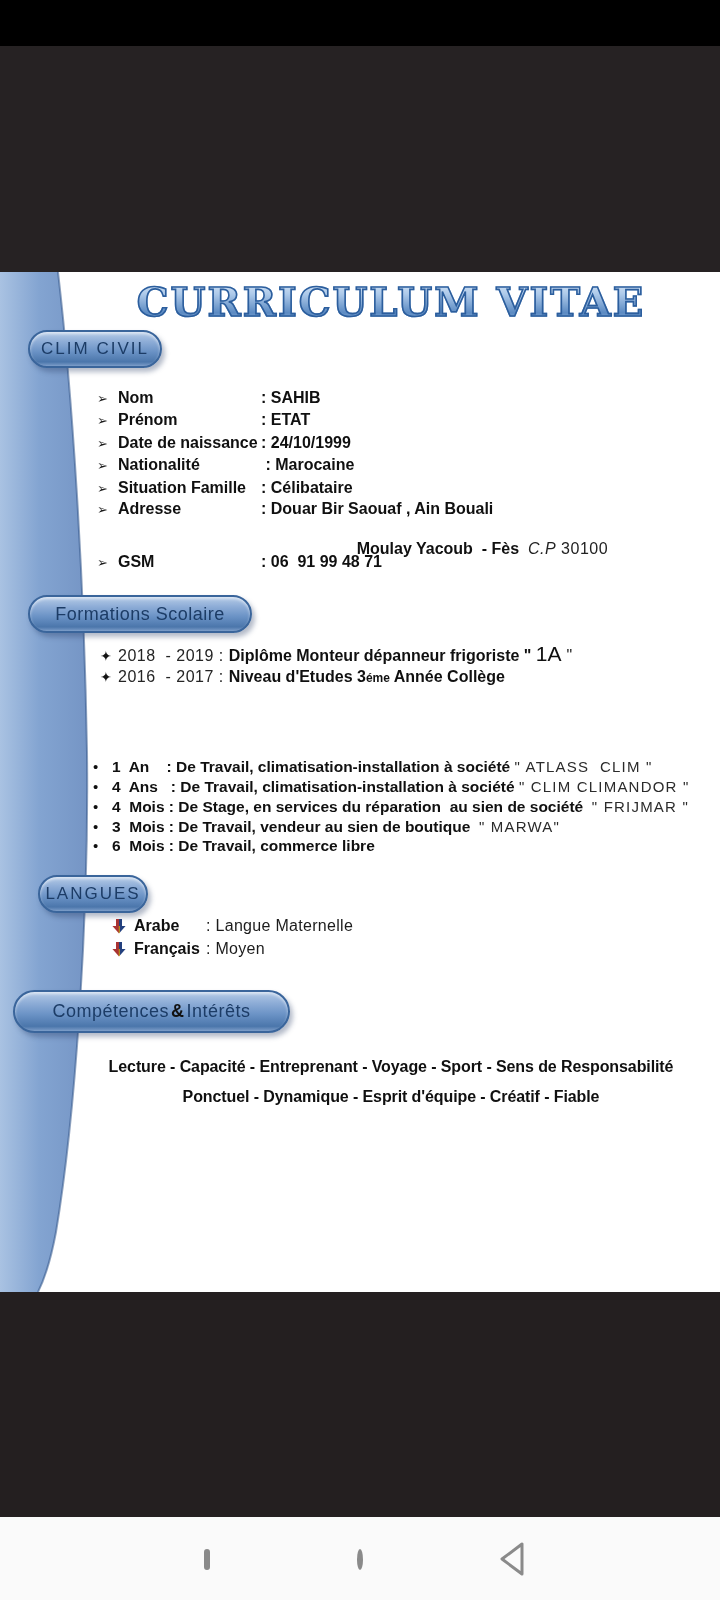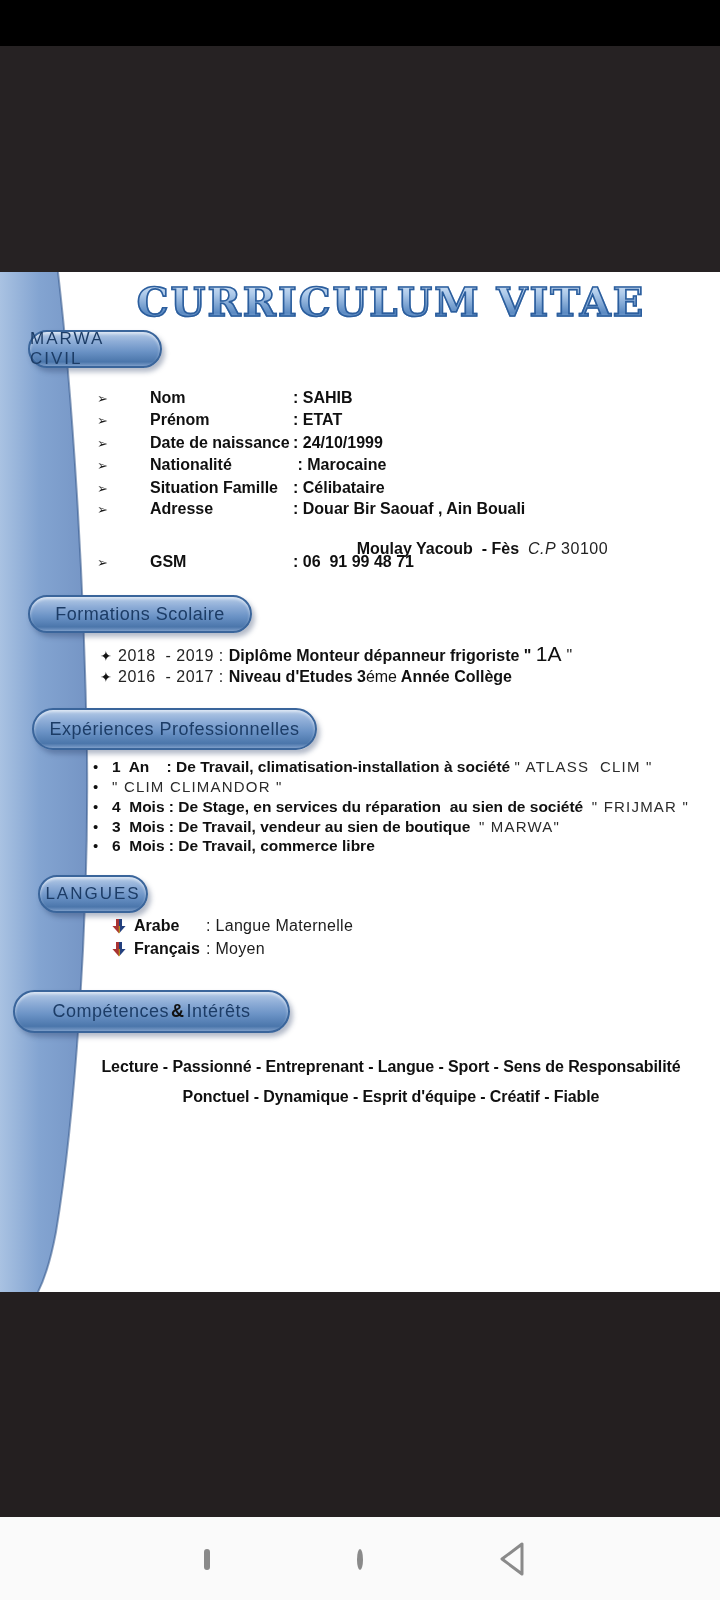--- a/index.html
+++ b/index.html
@@ -37,31 +37,31 @@
   .pill-etat{left:28px;top:58px;width:134px;height:38px;font-size:17px;letter-spacing:2px;}
   .pill-form{left:28px;top:323px;width:224px;height:38px;letter-spacing:.5px;}
   .pill-exp{left:32px;top:436px;width:285px;height:42px;letter-spacing:.5px;}
   .pill-lang{left:38px;top:603px;width:110px;height:38px;font-size:17px;letter-spacing:2px;}
   .pill-comp{left:13px;top:718px;width:277px;height:43px;letter-spacing:.5px;justify-content:center;}
   .pill-comp .amp{font-weight:bold;color:#111;margin:0 2px;}
 
   .field{position:absolute;left:97px;display:flex;align-items:baseline;font-size:16px;
          font-weight:bold;color:#101010;white-space:pre;}
   .f-bullet{width:21px;font-weight:normal;font-size:13px;color:#1b1b1b;}
-  .f-label{width:143px;margin-left:32px;}
+  .f-label{width:143px;}
   .addr2{position:absolute;left:330px;top:250px;font-size:16px;font-weight:bold;color:#101010;white-space:pre;text-align:right;}
   .addr2 .cp{font-weight:normal;font-style:italic;letter-spacing:.5px;color:#222;}
   .addr2 .cpv{font-weight:normal;letter-spacing:.5px;color:#222;}
 
   .fitem{position:absolute;left:100px;display:flex;align-items:baseline;font-size:16px;color:#101010;white-space:pre;}
   .fi-bullet{width:18px;font-size:14px;color:#141414;}
   .fi-period{font-weight:normal;letter-spacing:.5px;color:#242424;}
   .fi-desc{font-weight:bold;}
   .fi-big{font-weight:normal;font-size:21px;}
-  .fi-sup{font-weight:normal;font-size:16px;vertical-align:super;}
+  .fi-sup{font-weight:bold;font-size:12px;vertical-align:super;}
 
   .xitem{position:absolute;left:93px;display:flex;align-items:baseline;font-size:15.5px;color:#101010;white-space:pre;}
   .x-bullet{width:19px;font-size:15px;}
   .x-main{font-weight:bold;}
   .x-co{font-weight:normal;letter-spacing:1.2px;font-size:15px;color:#2b2b2b;}
 
   .litem{position:absolute;left:112px;display:flex;align-items:center;font-size:16px;color:#101010;}
   .lg-arrow{position:relative;width:14px;height:15px;margin-right:8px;align-self:center;}
   .lg-arrow .stem{position:absolute;left:4px;top:0;width:6px;height:8px;
         background:linear-gradient(90deg,#a93333 45%,#d9a400 52%,#23407e 58%);}
@@ -92,21 +92,21 @@
           <stop offset="1" stop-color="#7595c5"></stop>
         </linearGradient>
       </defs>
       <path d="M0,0 L58,0 C72,120 84,300 87,480 C89,640 76,840 56,960 C50,992 44,1008 38,1020 L0,1020 Z" fill="url(#bandg)"></path>
       <path d="M58,0 C72,120 84,300 87,480 C89,640 76,840 56,960 C50,992 44,1008 38,1020" fill="none" stroke="#35578a" stroke-width="2" opacity="0.55"></path>
     </svg>
 
     <div class="cv-title"><span>CURRICULUM VITAE</span></div>
 
     <div class="pill pill-etat">
-      <span>MARWA CIVIL</span>
+      <span>CLIM CIVIL</span>
     </div>
 
     <div class="field" style="top:117px">
       <span class="f-bullet">➢</span>
       <span class="f-label">Nom</span>
       <span class="f-value">: SAHIB</span>
     </div>
     <div class="field" style="top:139px">
       <span class="f-bullet">➢</span>
       <span class="f-label">Prénom</span>
@@ -153,31 +153,29 @@
       <span class="fi-period"> "</span>
     </div>
     <div class="fitem" style="top:396px">
       <span class="fi-bullet">✦</span>
       <span class="fi-period">2016  - 2017 : </span>
       <span class="fi-desc">Niveau d'Etudes 3</span>
       <span class="fi-sup">éme</span>
       <span class="fi-desc"> Année Collège</span>
     </div>
 
-    <div class="pill pill-exp">
-      <span>Expériences Professionnelles</span>
-    </div>
 
     <div class="xitem" style="top:486px">
       <span class="x-bullet">•</span>
       <span class="x-main">1  An    : De Travail, climatisation-installation à société </span>
       <span class="x-co">" ATLASS  CLIM "</span>
     </div>
     <div class="xitem" style="top:506px">
       <span class="x-bullet">•</span>
+      <span class="x-main">4  Ans   : De Travail, climatisation-installation à société </span>
       <span class="x-co">" CLIM CLIMANDOR "</span>
     </div>
     <div class="xitem" style="top:526px">
       <span class="x-bullet">•</span>
       <span class="x-main">4  Mois : De Stage, en services du réparation  au sien de société  </span>
       <span class="x-co">" FRIJMAR "</span>
     </div>
     <div class="xitem" style="top:546px">
       <span class="x-bullet">•</span>
       <span class="x-main">3  Mois : De Travail, vendeur au sien de boutique  </span>
@@ -209,21 +207,21 @@
       <span class="l-name">Français</span>
       <span class="l-value">: Moyen</span>
     </div>
 
     <div class="pill pill-comp">
       <span>Compétences </span>
         <span class="amp">&amp;</span>
         <span> Intérêts</span>
     </div>
 
-    <div class="comp-line" style="top:786px">Lecture - Passionné - Entreprenant - Langue - Sport - Sens de Responsabilité</div>
+    <div class="comp-line" style="top:786px">Lecture - Capacité - Entreprenant - Voyage - Sport - Sens de Responsabilité</div>
     <div class="comp-line" style="top:816px">Ponctuel - Dynamique - Esprit d'équipe - Créatif - Fiable</div>
 
   </div>
 
   <div class="dark-bottom"></div>
 
   <div class="nav-bar"></div>
   <button class="nav-btn ic-square"><span class="shape"></span></button>
   <button class="nav-btn ic-circle"><span class="shape"></span></button>
   <button class="nav-btn ic-back">

